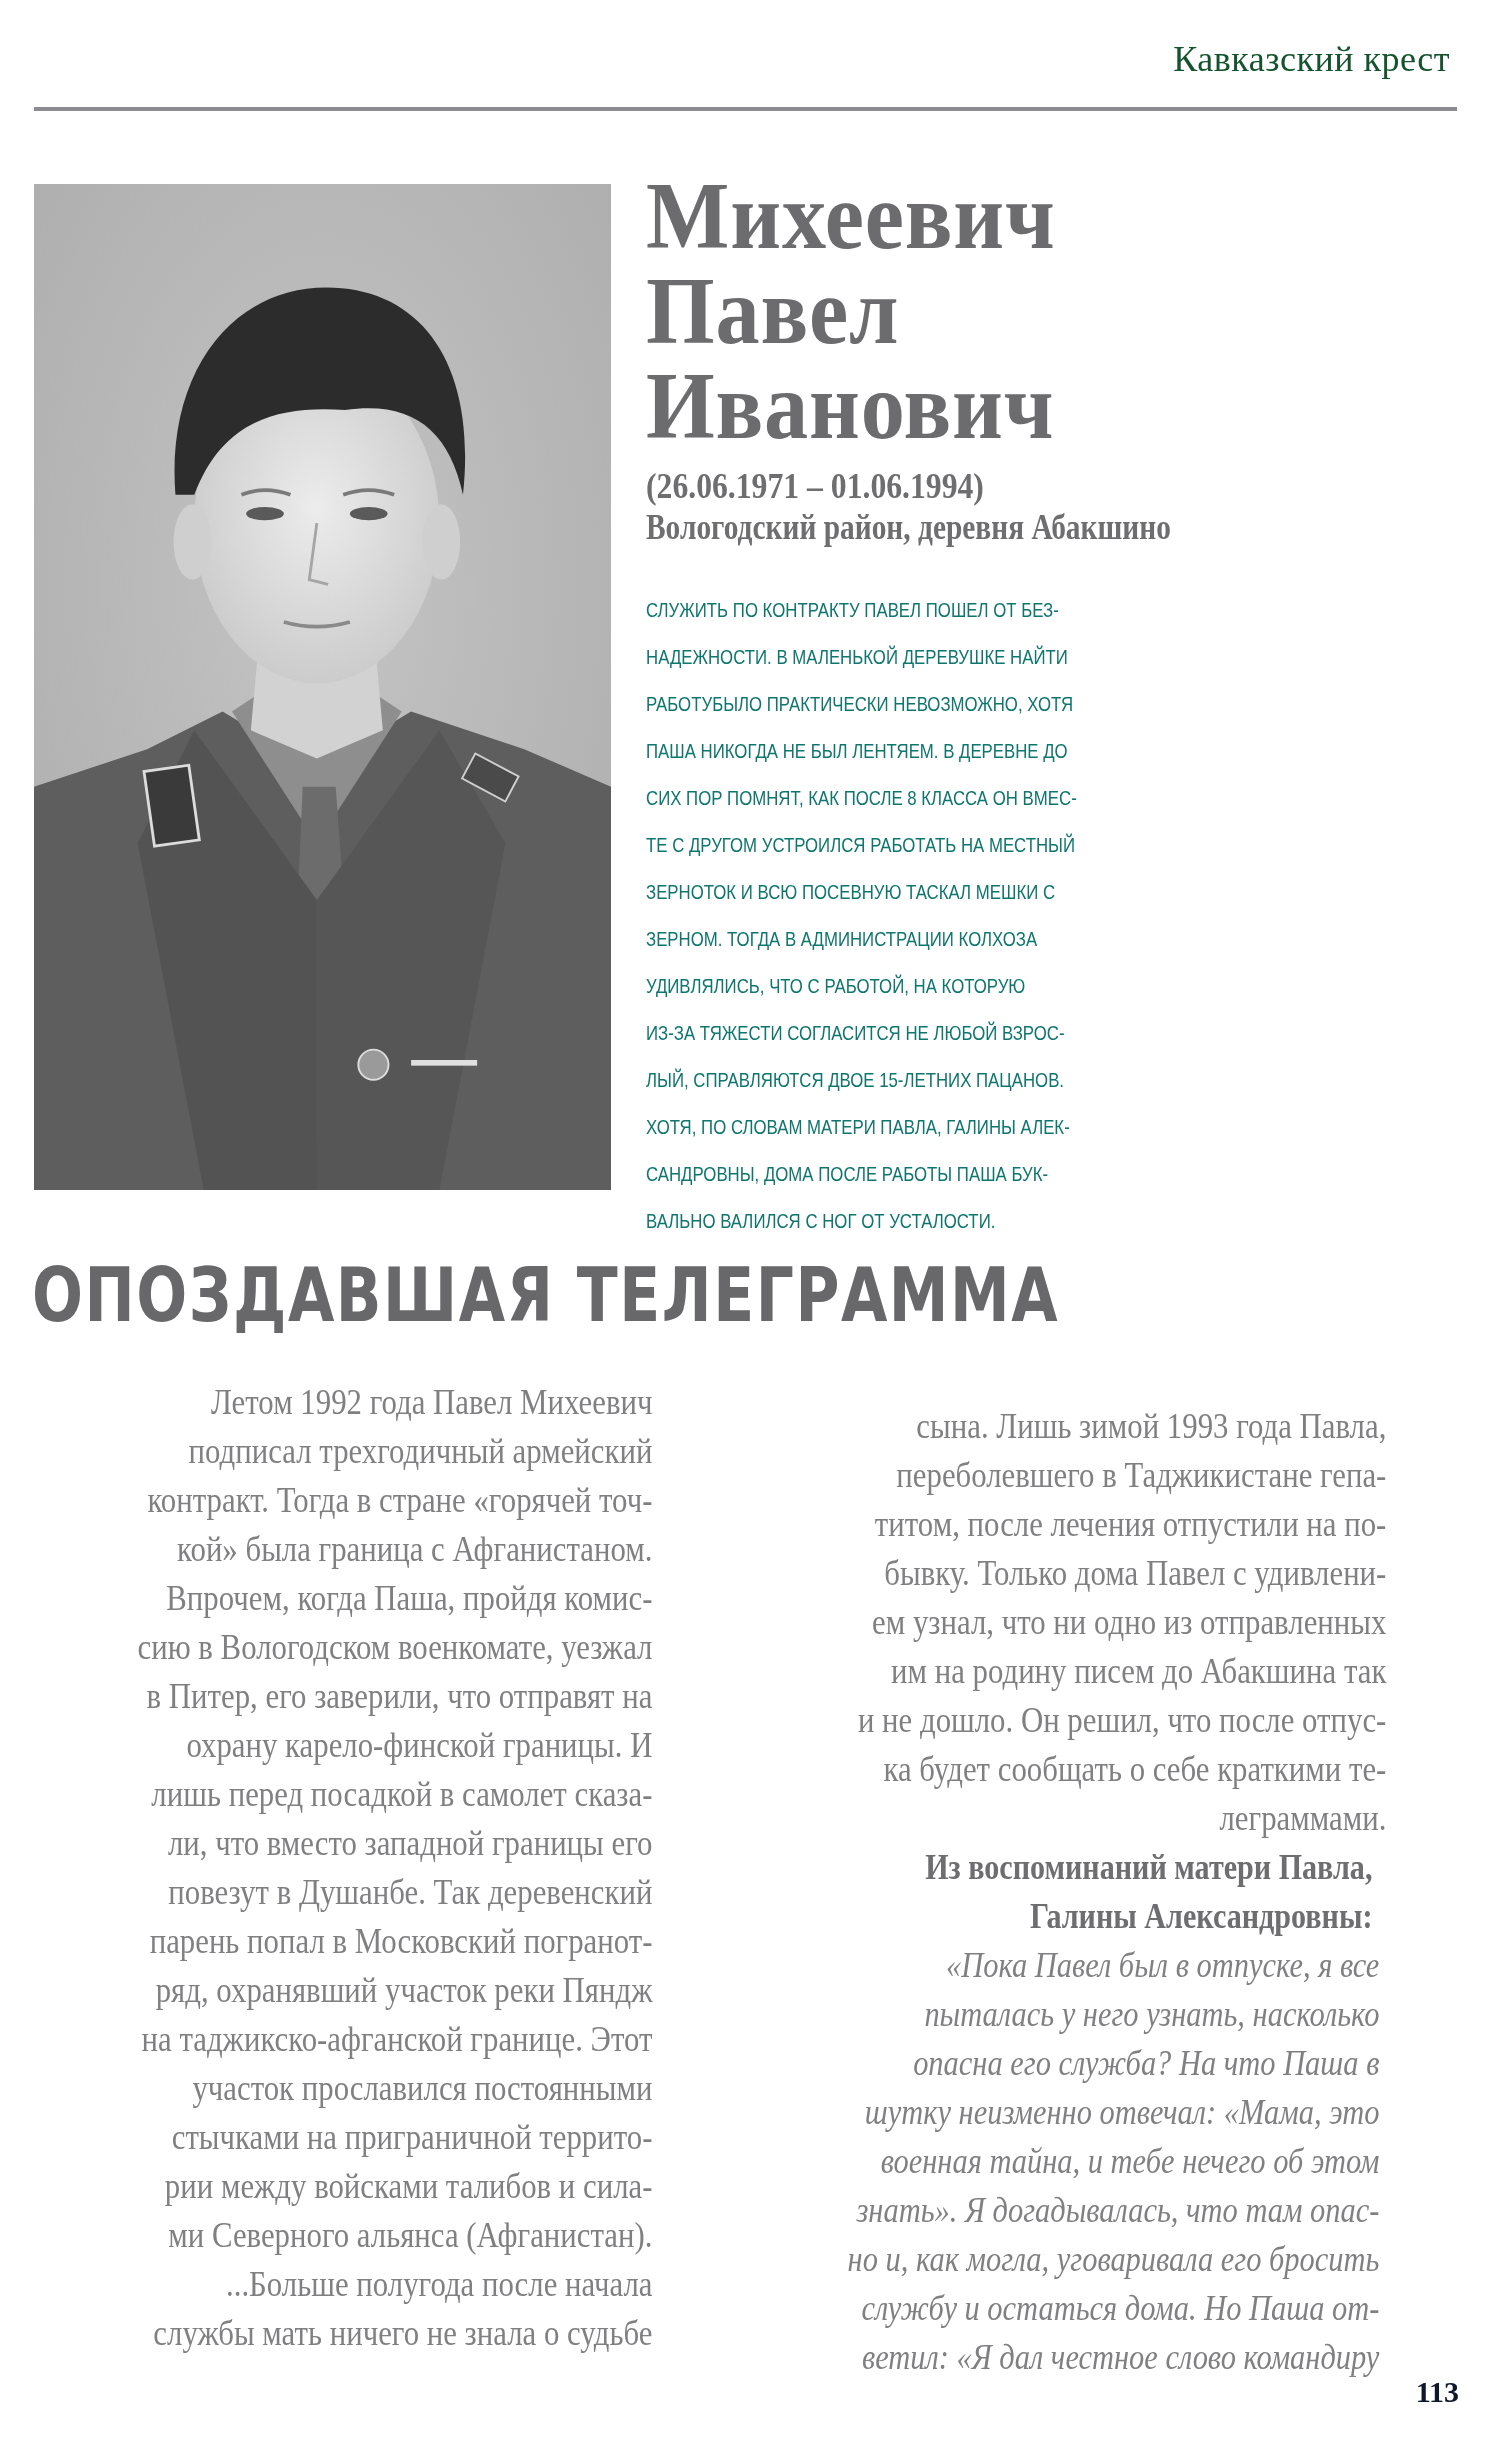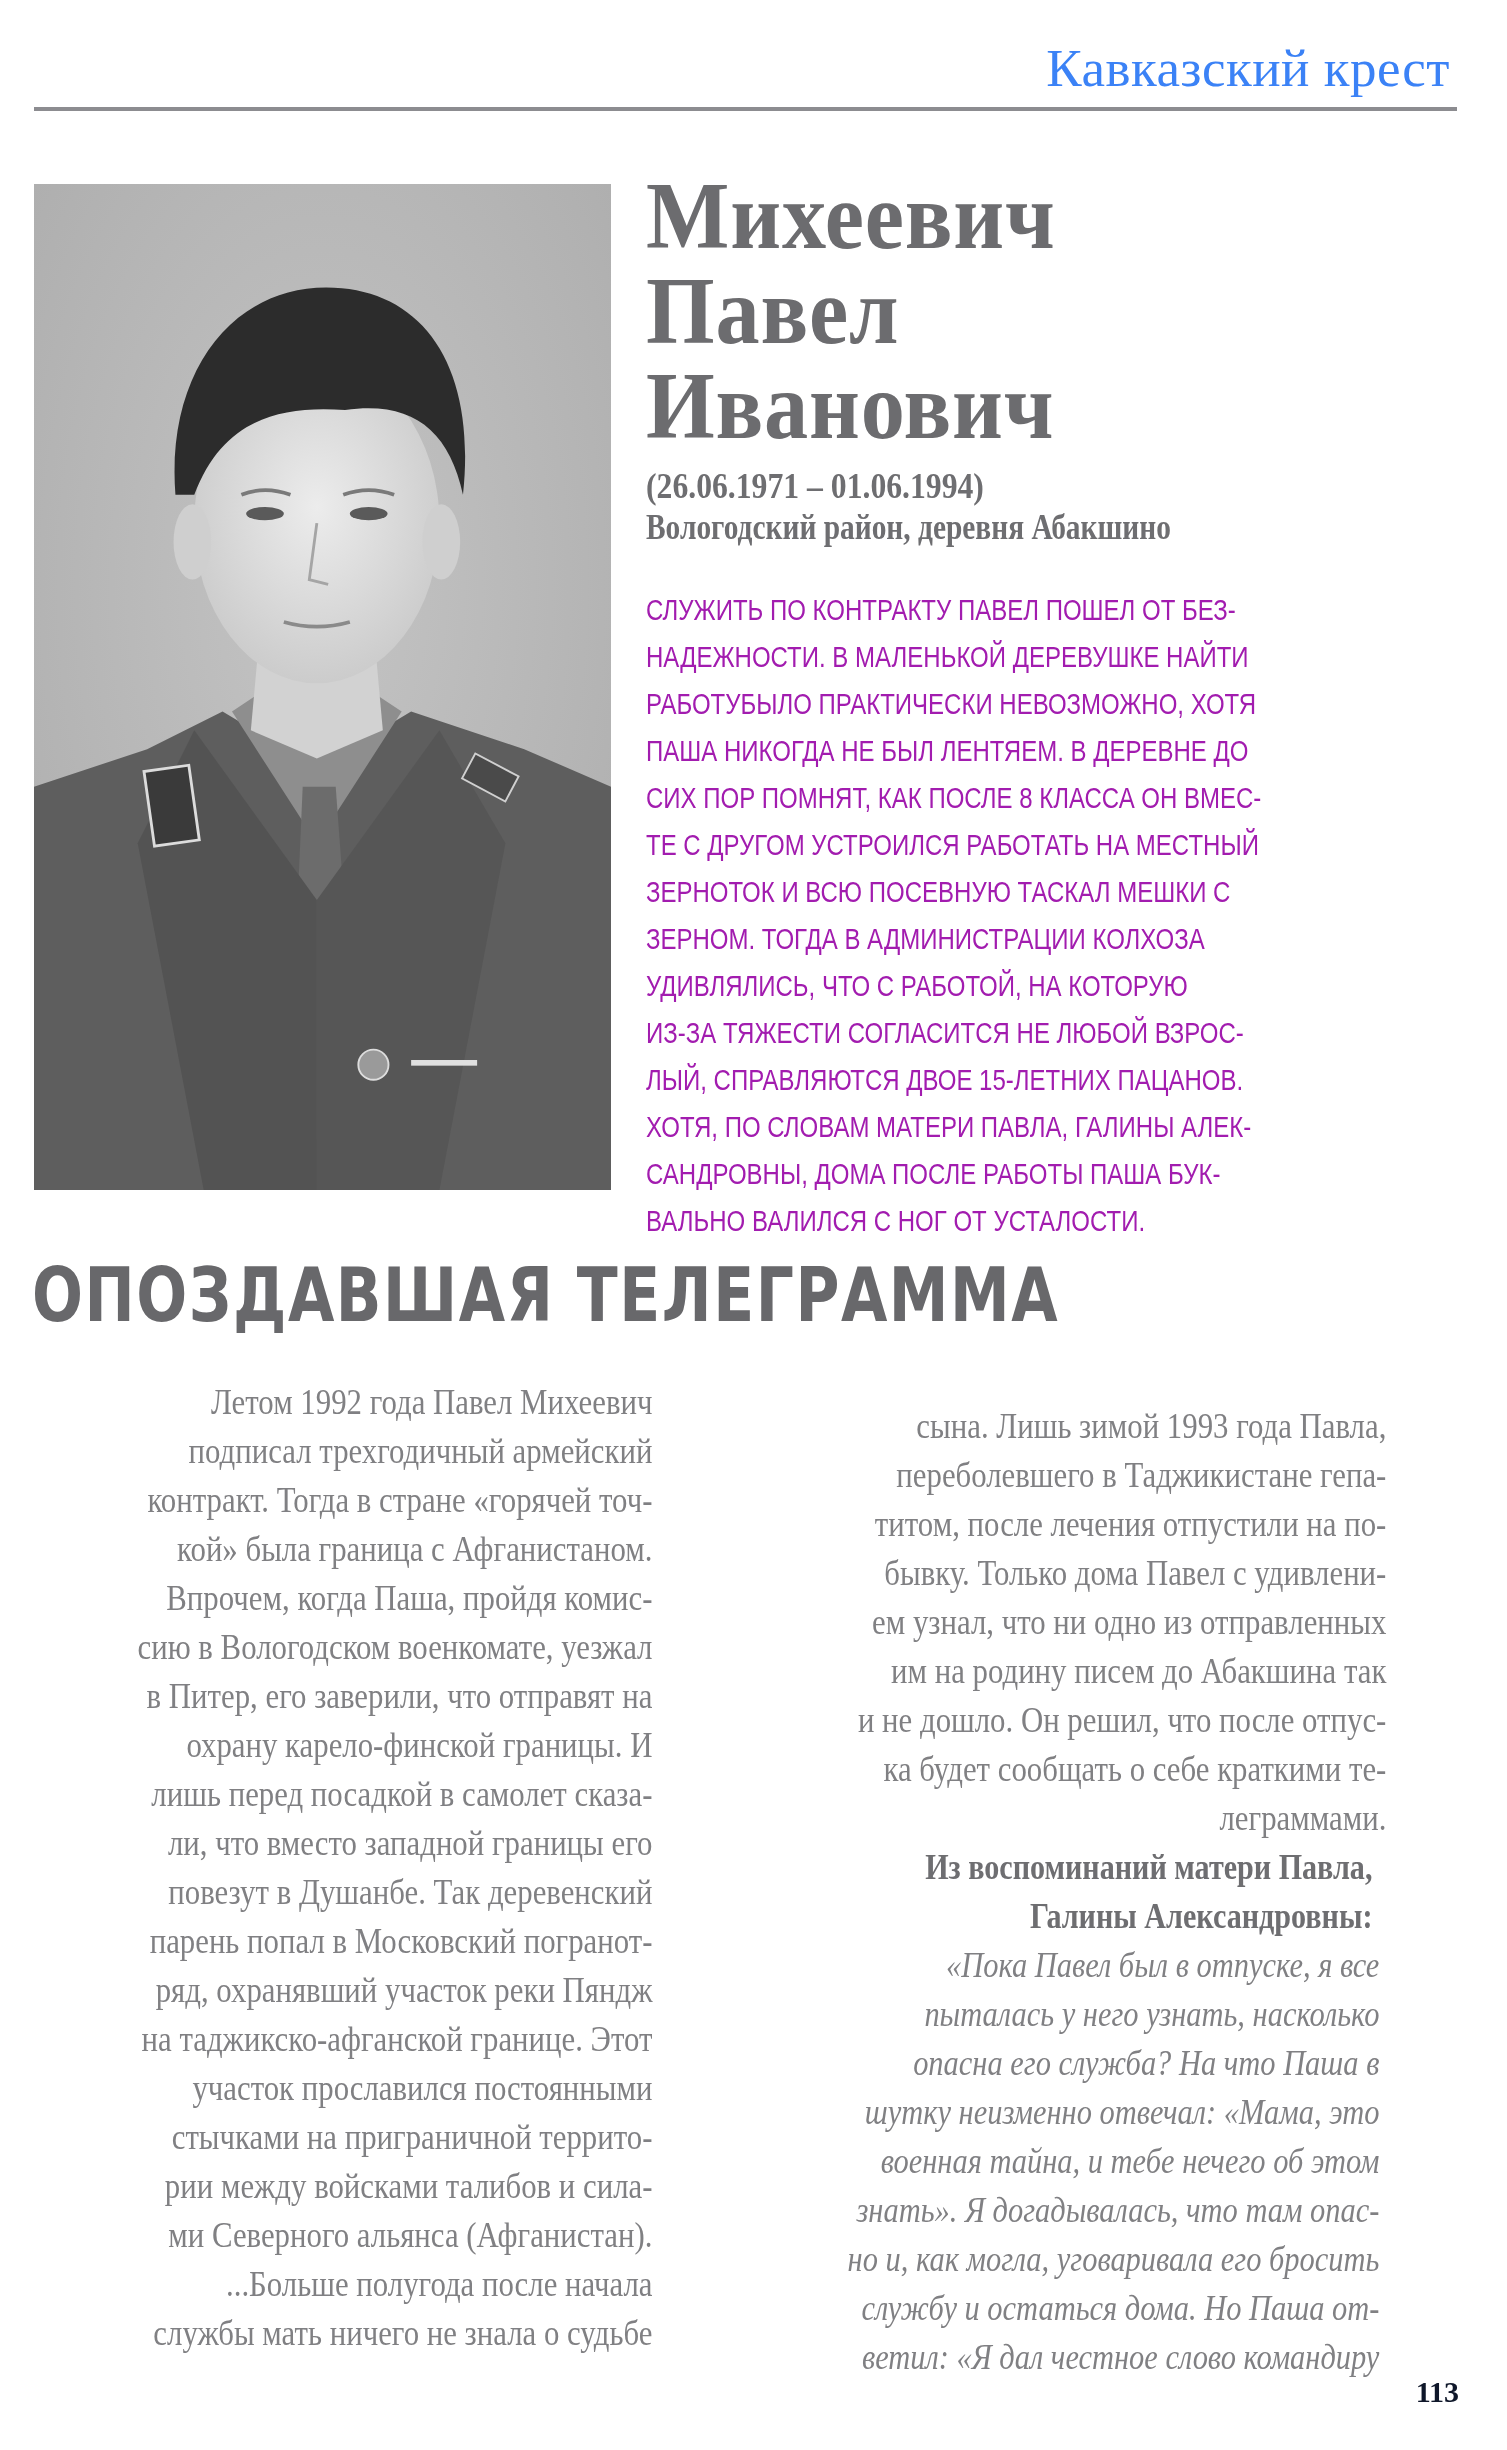--- a/index.html
+++ b/index.html
@@ -3,21 +3,21 @@
   <meta charset="utf-8">
   <style>
     html, body { margin: 0; padding: 0; background: #ffffff; }
     body {
       width: 1508px; height: 2450px; position: relative; overflow: hidden;
       color: #6f6f71;
       font-family: "Liberation Serif", "DejaVu Serif", serif;
     }
     .running-head {
       position: absolute; top: 38px; right: 58px;
-      font-size: 53px; color: #3b82f6; letter-spacing: 0.5px;
+      font-size: 36px; color: #14532d; letter-spacing: 0.5px;
       font-family: "Liberation Serif", serif;
     }
     .head-rule {
       position: absolute; top: 107px; left: 34px; width: 1423px; height: 3.8px;
       background: #8c8c90;
     }
     
     .photo {
       position: absolute; left: 34px; top: 184px; width: 577px; height: 1006px;
       background: #b9b9b9; overflow: hidden;
@@ -38,21 +38,21 @@
       font-weight: bold; font-size: 36px; line-height: 41px; color: #6e6e71;
       transform: scaleX(0.88); transform-origin: left; white-space: nowrap;
     }
     .place {
       font-weight: bold; font-size: 35px; line-height: 41px; color: #6e6e71;
       transform: scaleX(0.84); transform-origin: left; white-space: nowrap;
     }
     .lead {
       position: absolute; left: 646px; top: 586px; width: 820px;
       font-family: "Liberation Sans", "DejaVu Sans", sans-serif;
-      font-size: 30px; line-height: 47px; color: #a21caf;
+      font-size: 21px; line-height: 47px; color: #0f766e;
       text-transform: uppercase;
     }
     .lead .ln { display: block; white-space: nowrap; transform: scaleX(0.80); transform-origin: left; }
 
     .section-title {
       position: absolute; left: 32px; top: 1253px;
       font-family: "DejaVu Sans", "Liberation Sans", sans-serif;
       font-weight: bold; font-size: 75px; line-height: 85px; color: #68686b;
       letter-spacing: 1.9px; white-space: nowrap;
       transform: scaleX(0.80); transform-origin: left;

